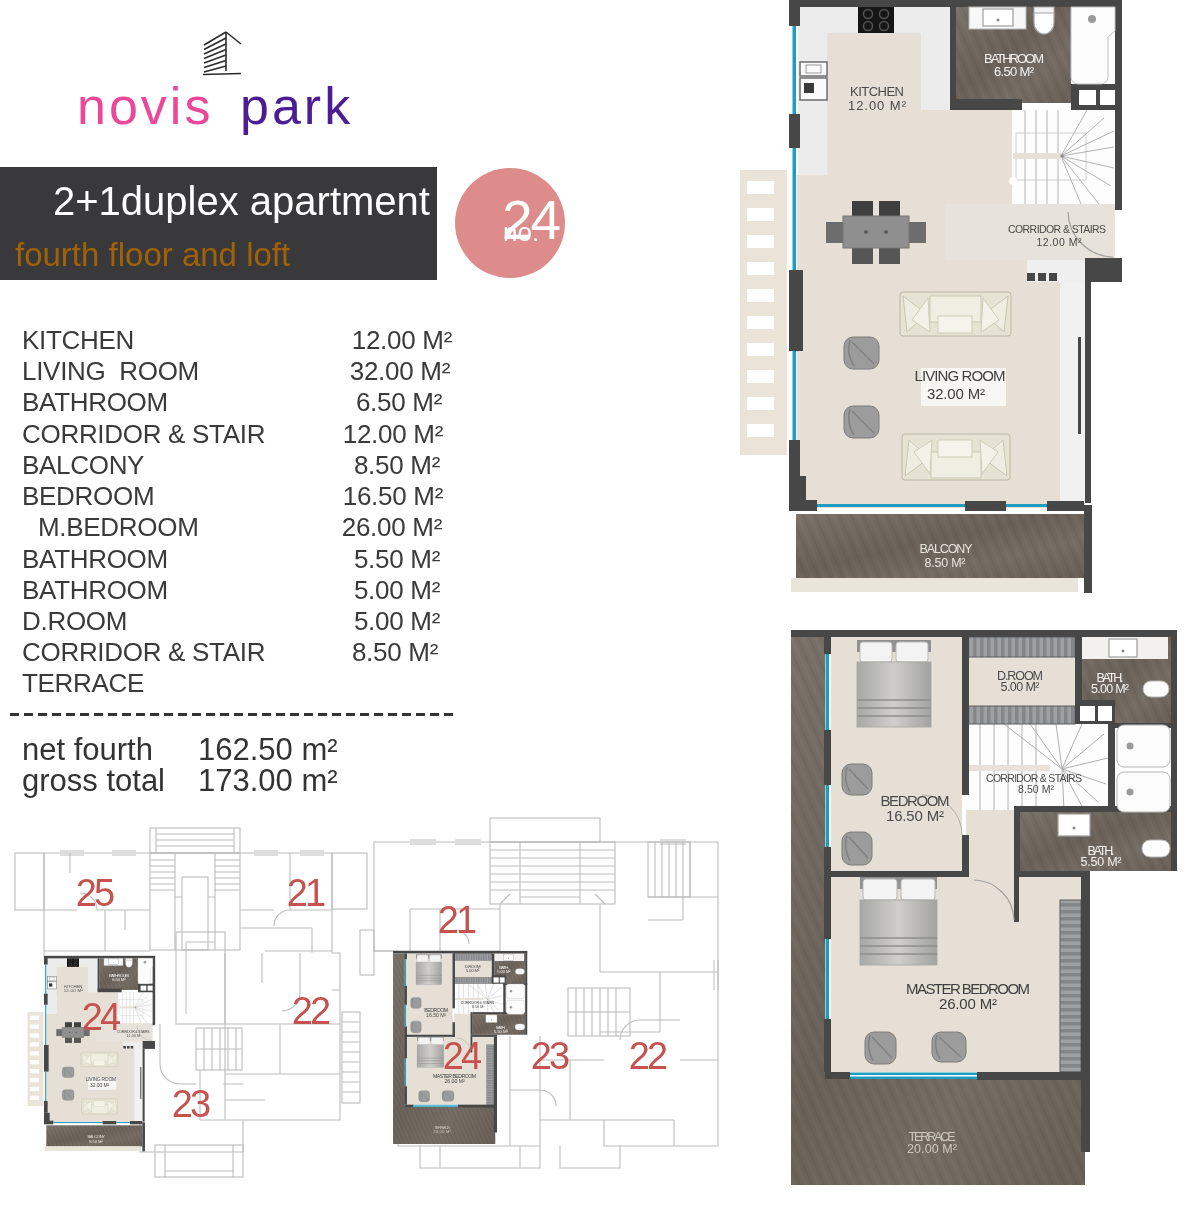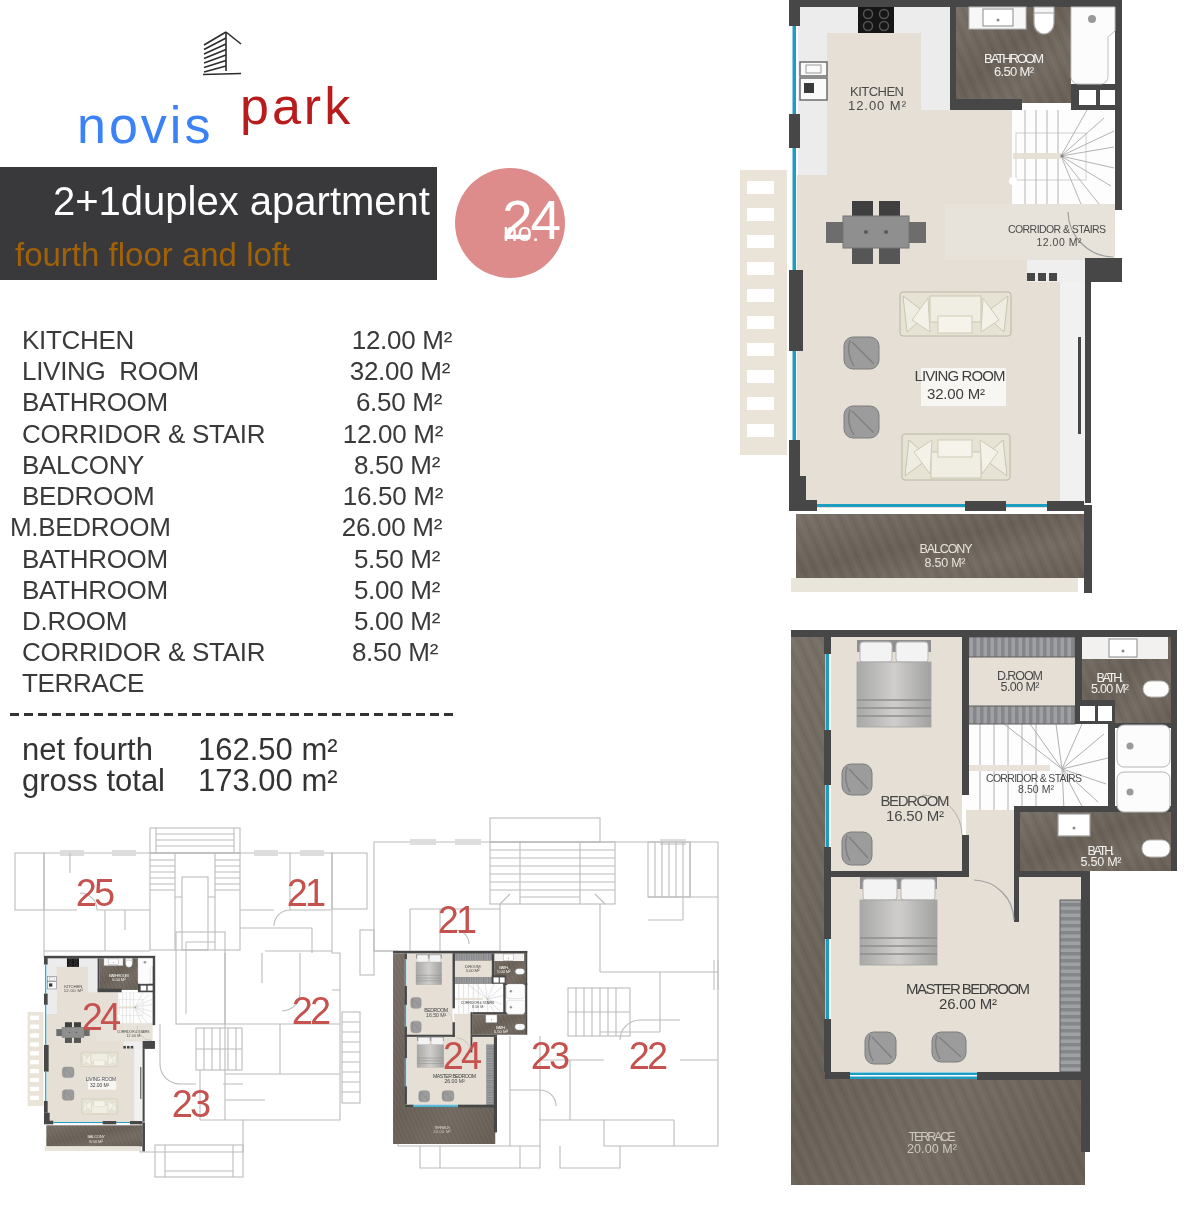--- a/index.html
+++ b/index.html
@@ -19,22 +19,22 @@
     <path d="M9 36.5 L31 27.5"></path>
     <path d="M9 41 L31 33"></path>
     <path d="M9 45.5 L31 38.5"></path>
     <path d="M9 50 L31 44"></path>
     <path d="M31 10 L46 22"></path>
     <path d="M31 10 L31 49"></path>
     <path d="M8 52.5 L46 51.5"></path>
   </g>
 </svg>
 
-<div class="abs" style="left:77px;top:76px;font-size:52px;color:#3b82f6;letter-spacing:3px;margin-top:19px;">novis</div>
-<div class="abs" style="left:240px;top:76px;font-size:52px;color:#b91c1c;letter-spacing:3px;">park</div>
+<div class="abs" style="left:77px;top:76px;font-size:52px;color:#ec4899;letter-spacing:3px;">novis</div>
+<div class="abs" style="left:240px;top:76px;font-size:52px;color:#4c1d95;letter-spacing:3px;">park</div>
 
 <div class="abs" style="left:0;top:167px;width:437px;height:113px;background:#39383a;"></div>
 
 <div class="abs" style="left:15px;top:179px;width:430px;font-size:40px;color:#fff;margin-left:38px;">2+1duplex apartment</div>
 
 <div class="abs" style="left:15px;top:236px;width:430px;font-size:33px;color:#a16207;">fourth floor and loft</div>
 
 <div class="abs" style="left:455px;top:168px;width:110px;height:110px;border-radius:50%;background:#dd8c8b;"></div>
 <div class="abs" style="left:458px;top:219px;font-size:26px;line-height:1;color:#fff;margin-left:45px;">no:</div>
 <div class="abs" style="left:502px;top:193px;font-size:55px;line-height:1;letter-spacing:-2px;color:#fff;">24</div>
@@ -52,21 +52,21 @@
 
   <div class="abs" style="left:22px;top:419px;">CORRIDOR &amp; STAIR</div>
   <div class="abs" style="left:200px;top:419px;width:243px;text-align:right;">12.00 M²</div>
 
   <div class="abs" style="left:22px;top:450px;">BALCONY</div>
   <div class="abs" style="left:200px;top:450px;width:240px;text-align:right;">8.50 M²</div>
 
   <div class="abs" style="left:22px;top:481px;">BEDROOM</div>
   <div class="abs" style="left:200px;top:481px;width:243px;text-align:right;">16.50 M²</div>
 
-  <div class="abs" style="left:10px;top:512px;">M.BEDROOM</div>
+  <div class="abs" style="left:38px;top:512px;">M.BEDROOM</div>
   <div class="abs" style="left:200px;top:512px;width:242px;text-align:right;">26.00 M²</div>
 
   <div class="abs" style="left:22px;top:544px;">BATHROOM</div>
   <div class="abs" style="left:200px;top:544px;width:240px;text-align:right;">5.50 M²</div>
 
   <div class="abs" style="left:22px;top:575px;">BATHROOM</div>
   <div class="abs" style="left:200px;top:575px;width:240px;text-align:right;">5.00 M²</div>
 
   <div class="abs" style="left:22px;top:606px;">D.ROOM</div>
   <div class="abs" style="left:200px;top:606px;width:240px;text-align:right;">5.00 M²</div>

